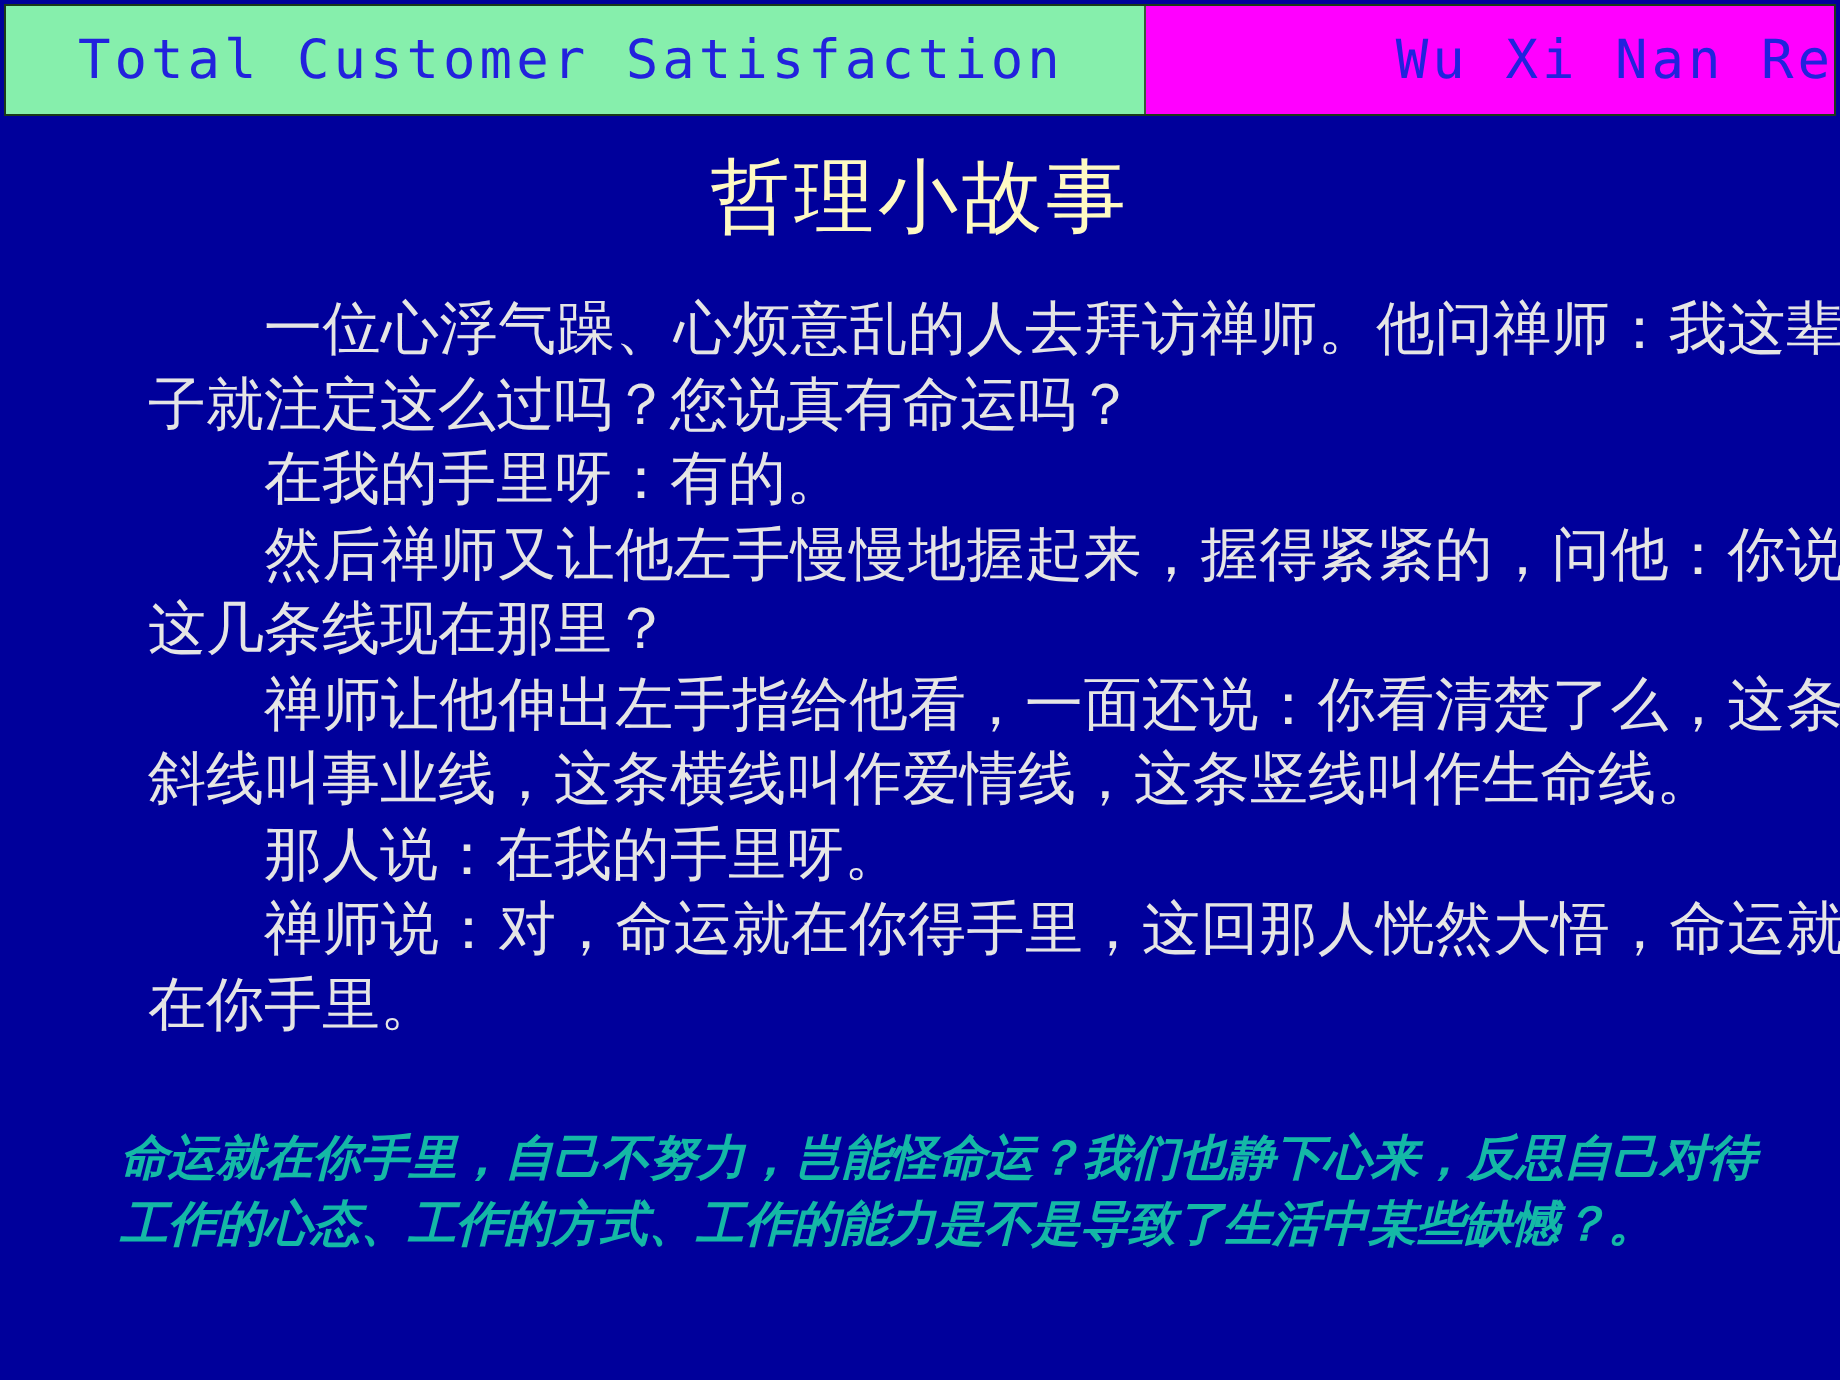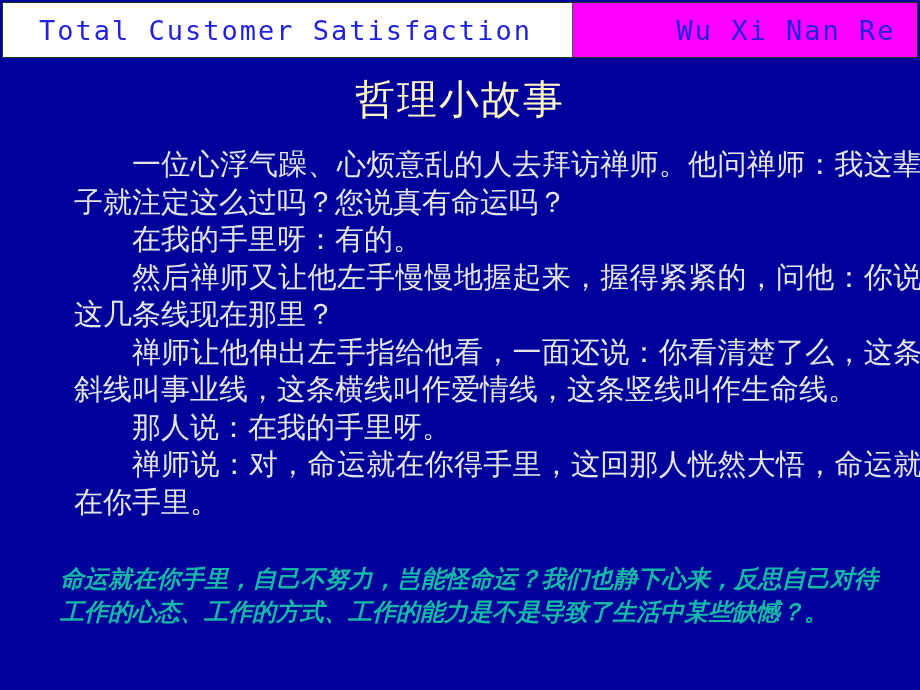--- a/index.html
+++ b/index.html
@@ -37,29 +37,29 @@
   .banner-cell {
     display: flex;
     align-items: center;
     box-sizing: border-box;
     height: 100%;
     overflow: hidden;
     white-space: nowrap;
   }
   #banner-left {
     width: 570px;
-    background: #ffffff;
+    background: #86efac;
     border-right: 1px solid #3a5a3a;
     justify-content: flex-start;
     padding-left: 36px;
   }
   #banner-right {
     flex: 1 1 auto;
     background: #FF00FF;
-    justify-content: center;
+    justify-content: flex-end;
     padding-left: 82px;
   }
   .banner-text {
     font-family: "DejaVu Sans Mono", "Liberation Mono", monospace;
     font-size: 27px;
     letter-spacing: 2px;
     color: #2222DD;
     line-height: 1;
   }
 

